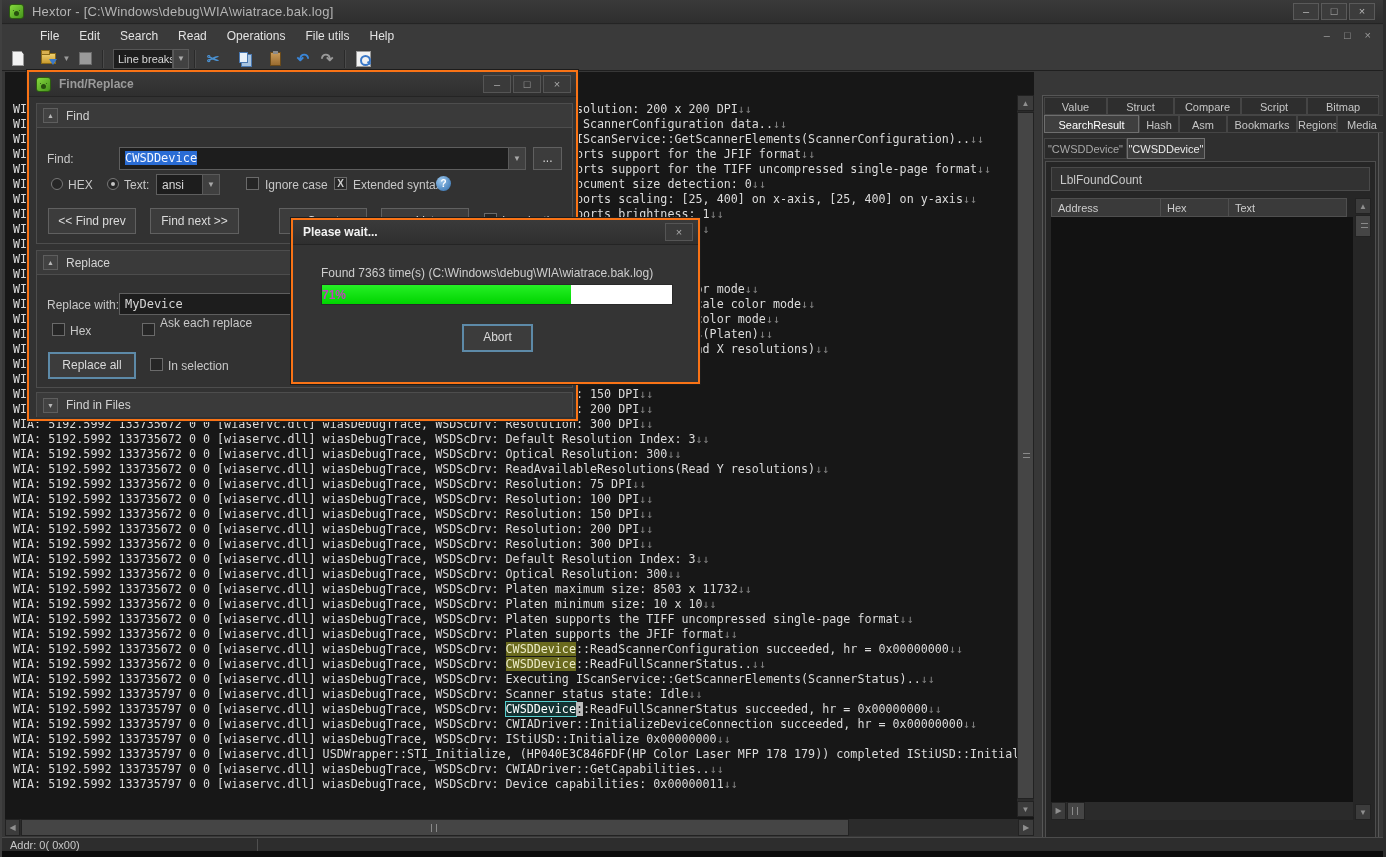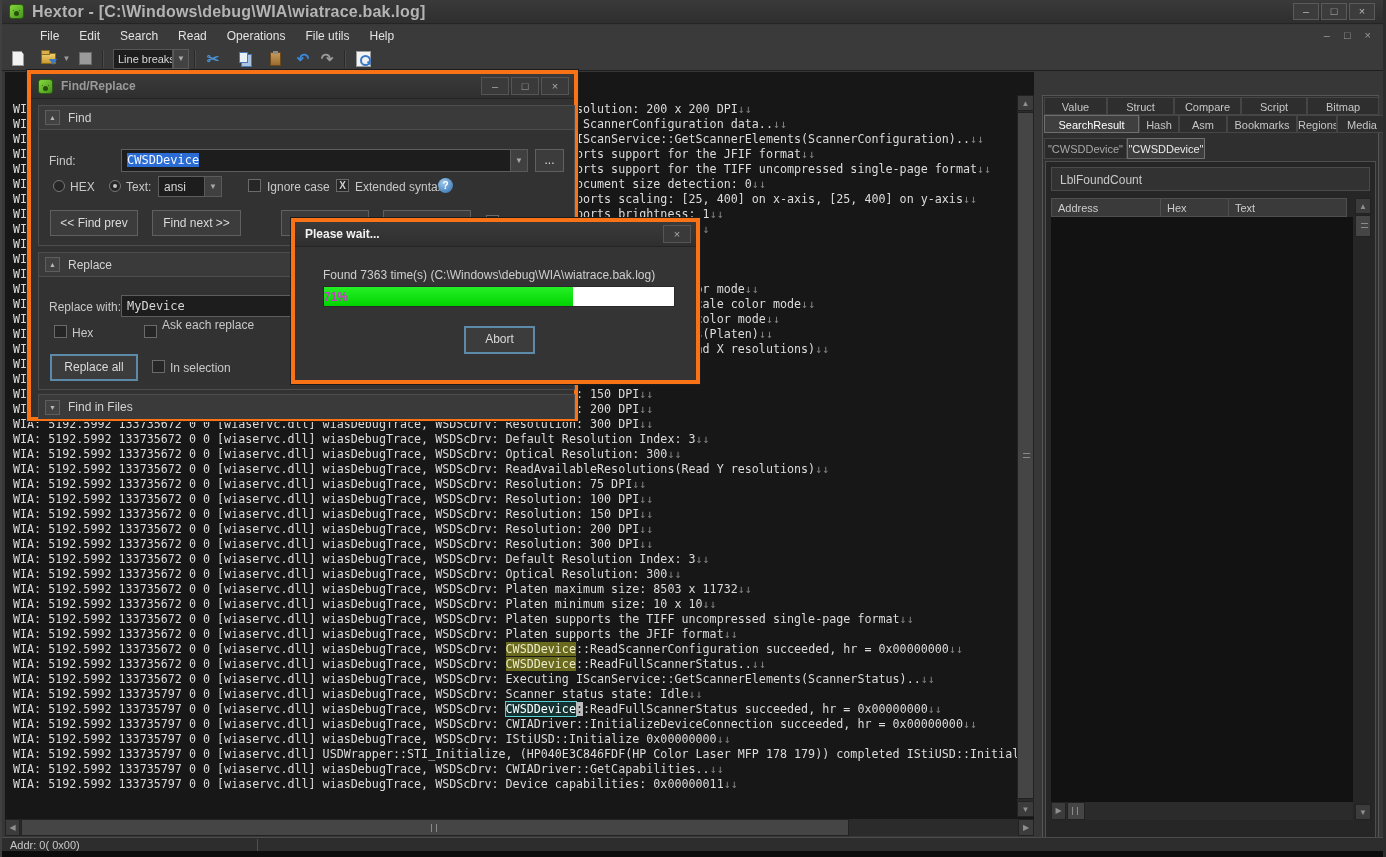--- a/index.html
+++ b/index.html
@@ -11,21 +11,21 @@
   }
   
   .titlebar { position:absolute; left:0; top:0; width:100%; height:24px;
     background:linear-gradient(#3a3a3a,#2e2e2e); border-bottom:1px solid #242424;
     display:flex; align-items:center; }
   .paw-icon { width:15px; height:15px; margin:0 8px 0 7px; border-radius:3px;
     background:linear-gradient(135deg,#86d93e,#46941c); border:1px solid #2c5c10; position:relative; }
   .paw-icon::after { content:""; position:absolute; left:4px; top:6px; width:5px; height:5px;
     border-radius:50%; background:#27500e;
     box-shadow:-3px -3px 0 -2px #27500e, 3px -3px 0 -2px #27500e; }
-  .win-title { font-size:16px; font-weight:bold; color:#b4b4b4; letter-spacing:.2px; }
+  .win-title { font-size:13px; font-weight:normal; color:#b4b4b4; letter-spacing:.2px; }
   .win-controls { position:absolute; right:8px; top:3px; display:flex; gap:2px; }
   .win-btn { width:26px; height:17px; background:#3c3c3c; border:1px solid #5a5a5a;
     color:#b8b8b8; font-size:11px; line-height:15px; text-align:center; }
   
   .menubar { position:absolute; left:0; top:25px; width:100%; height:22px; background:#3a3a3a;
     display:flex; align-items:center; padding-left:28px; }
   .menu-item { font-size:12px; color:#e2e2e2; padding:3px 10px; }
   .mdi-controls { position:absolute; right:12px; top:28px; display:flex; gap:14px; }
   .mdi-btn { color:#9a9a9a; font-size:11px; line-height:14px; }
   
@@ -101,21 +101,21 @@
   .rtable-body { position:absolute; left:5px; top:55px; width:302px; height:585px; background:#121212; }
   .r-vscroll { position:absolute; left:309px; top:36px; width:17px; height:622px; background:#262626; }
   .r-hscroll { position:absolute; left:5px; top:640px; width:302px; height:18px; background:#2b2b2b; }
   
   .statusbar { position:absolute; left:0; top:837px; width:100%; height:14px; background:#2d2d2d;
     border-top:1px solid #4c4c4c; font-size:11px; color:#c8c8c8; }
   .statusbar .addr { position:absolute; left:8px; top:1px; }
   .status-div { position:absolute; left:255px; top:1px; width:1px; height:12px; background:#4f4f4f; }
   .bottom-strip { position:absolute; left:0; top:851px; width:100%; height:6px; background:#0c0c0c; }
   
-  .dialog { position:absolute; background:#323232; border:4px solid #f97316; outline:1px solid #1c1c1c;text-decoration:underline; }
+  .dialog { position:absolute; background:#323232; border:2px solid #f97316; outline:1px solid #1c1c1c;text-decoration:underline; }
   .dlg-title { position:absolute; left:0; top:0; width:100%; height:25px;
     background:linear-gradient(#3a3a3a,#2f2f2f); border-bottom:1px solid #242424; display:flex; align-items:center; }
   .dlg-title .t { font-size:12px; font-weight:bold; }
   .dlg-btn { width:28px; height:18px; background:#3a3a3a; border:1px solid #555; color:#aaa;
     font-size:11px; text-align:center; line-height:16px; }
   .group { position:absolute; border:1px solid #4d4d4d; }
   .group-head { position:absolute; left:0; top:0; width:100%; height:24px; background:#3a3a3a;
     border-bottom:1px solid #4d4d4d; display:flex; align-items:center; }
   .fold-btn { width:15px; height:15px; margin:0 8px 0 6px; background:#424242; border:1px solid #5e5e5e;
     color:#b8b8b8; font-size:7px; text-align:center; line-height:14px; }

